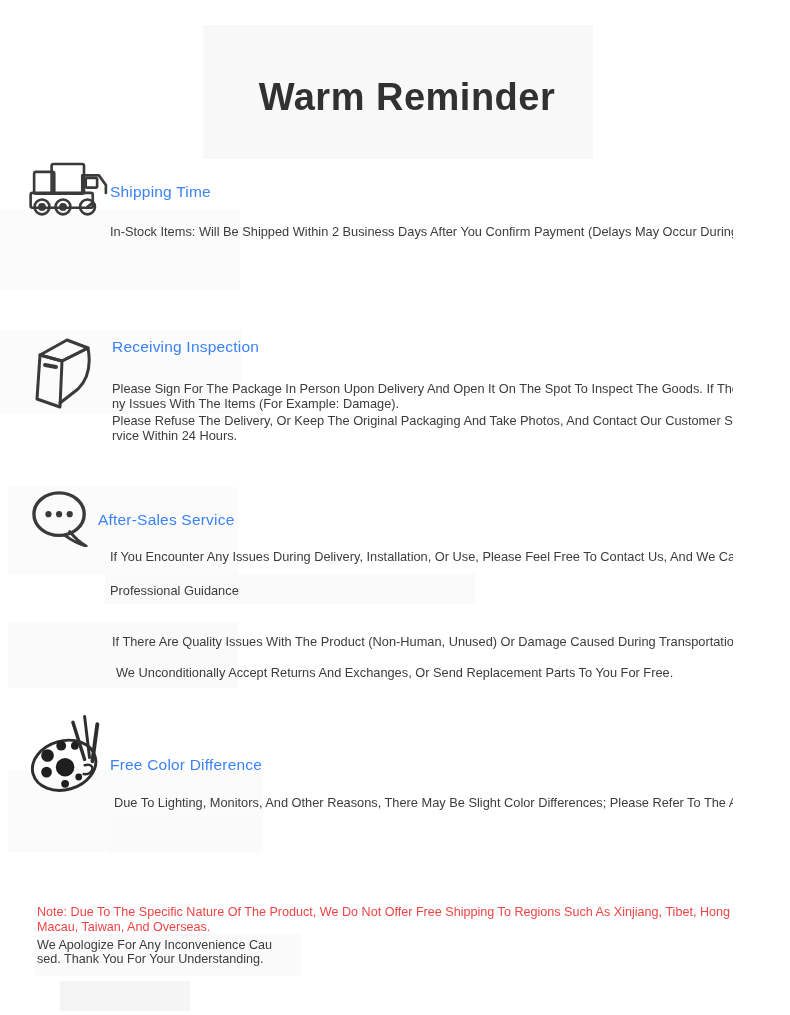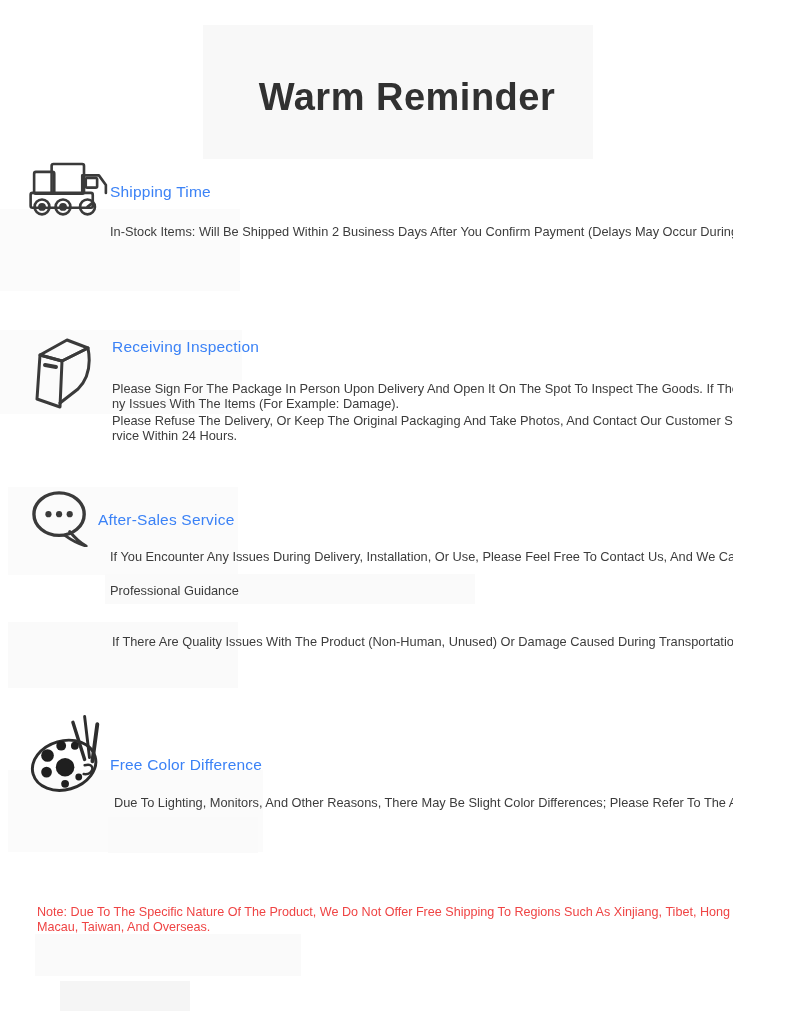--- a/index.html
+++ b/index.html
@@ -95,20 +95,21 @@
       <path d="M41,44 Q50,55 58,59 Q47,56 36,48" stroke-width="3"></path>
       <circle cx="19" cy="26" r="3.2" fill="#3a3a3a" stroke="none"></circle>
       <circle cx="30" cy="26" r="3.2" fill="#3a3a3a" stroke="none"></circle>
       <circle cx="41" cy="26" r="3.2" fill="#3a3a3a" stroke="none"></circle>
     </svg>
   </div>
   <div class="heading" style="left:98px;top:511px;">After-Sales Service</div>
   <div class="body-line" style="left:110px;top:549px;">If You Encounter Any Issues During Delivery, Installation, Or Use, Please Feel Free To Contact Us, And We Can Provide Ass</div>
   <div class="body-line" style="left:110px;top:583px;">Professional Guidance</div>
   <div class="body-line" style="left:112px;top:634px;">If There Are Quality Issues With The Product (Non-Human, Unused) Or Damage Caused During Transportation, Upon Cor</div>
+  <div class="body-line" style="left:116px;top:665px;">We Unconditionally Accept Returns And Exchanges, Or Send Replacement Parts To You For Free.</div>
 
   <div class="icon" style="left:28px;top:712px;width:82px;height:87px;">
     <svg viewBox="0 0 84 88" fill="none" stroke="#2e2e2e" stroke-width="3" stroke-linejoin="round" stroke-linecap="round">
       <path d="M46,10 L58,48" stroke-width="3.5"></path>
       <path d="M58,4 L63,46" stroke-width="3"></path>
       <path d="M71,12 L66,50" stroke-width="4"></path>
       <ellipse cx="37" cy="54" rx="33" ry="25" transform="rotate(-16 37 54)"></ellipse>
       <circle cx="20" cy="44" r="6.5" fill="#1f1f1f" stroke="none"></circle>
       <circle cx="34" cy="34" r="5" fill="#1f1f1f" stroke="none"></circle>
       <circle cx="48" cy="34" r="4" fill="#1f1f1f" stroke="none"></circle>
@@ -117,14 +118,16 @@
       <circle cx="38" cy="73" r="4" fill="#1f1f1f" stroke="none"></circle>
       <circle cx="52" cy="66" r="3.5" fill="#1f1f1f" stroke="none"></circle>
       <path d="M58,54 q8,-2 8,4 q-2,6 -9,5" stroke-width="2.5"></path>
     </svg>
   </div>
   <div class="heading" style="left:110px;top:756px;">Free Color Difference</div>
   <div class="body-line" style="left:114px;top:795px;">Due To Lighting, Monitors, And Other Reasons, There May Be Slight Color Differences; Please Refer To The Actual Produc</div>
 
   <div class="note-red" style="color: #ef4444;">Note: Due To The Specific Nature Of The Product, We Do Not Offer Free Shipping To Regions Such As Xinjiang, Tibet, Hong Kong,
 Macau, Taiwan, And Overseas.</div>
+  <div class="note-apology">We Apologize For Any Inconvenience Cau
+sed. Thank You For Your Understanding.</div>
 
 </div>
 
 </body></html>

